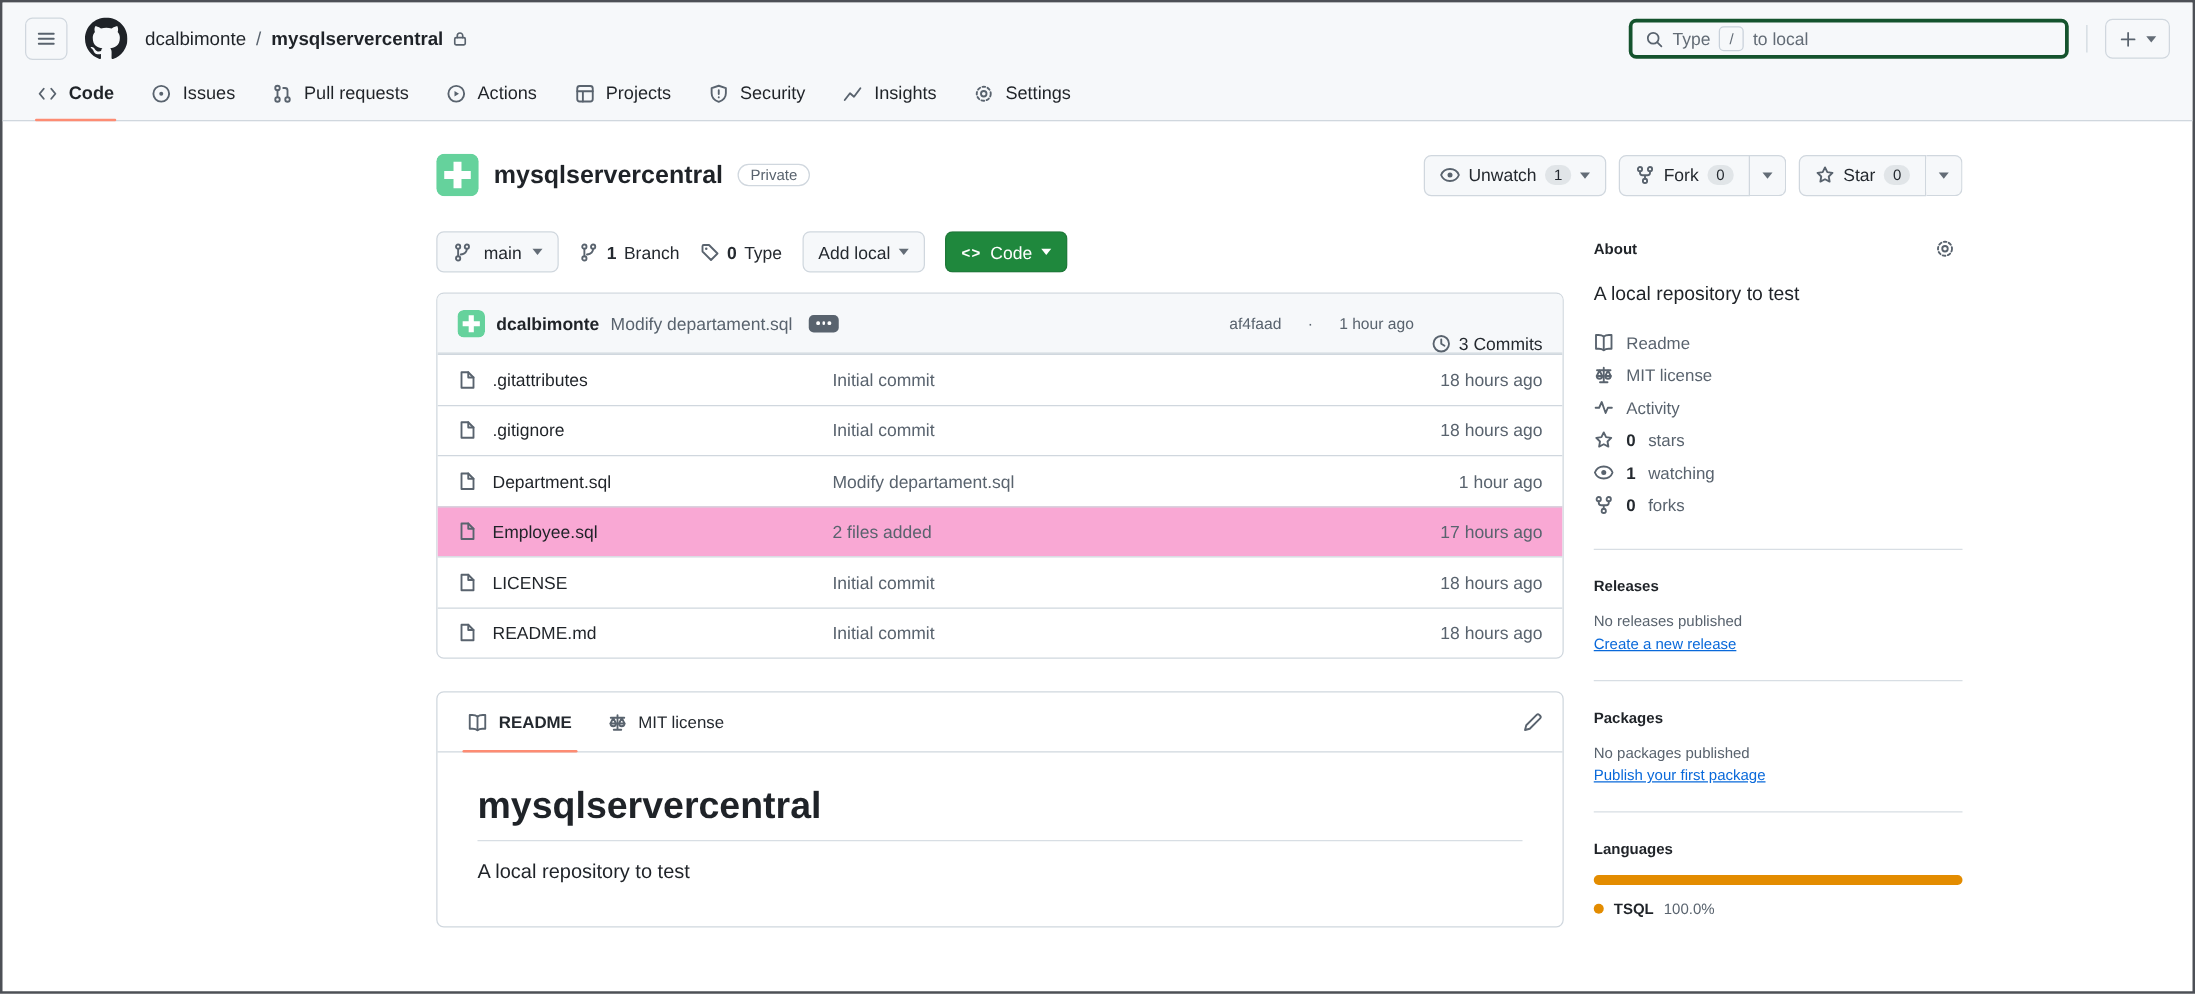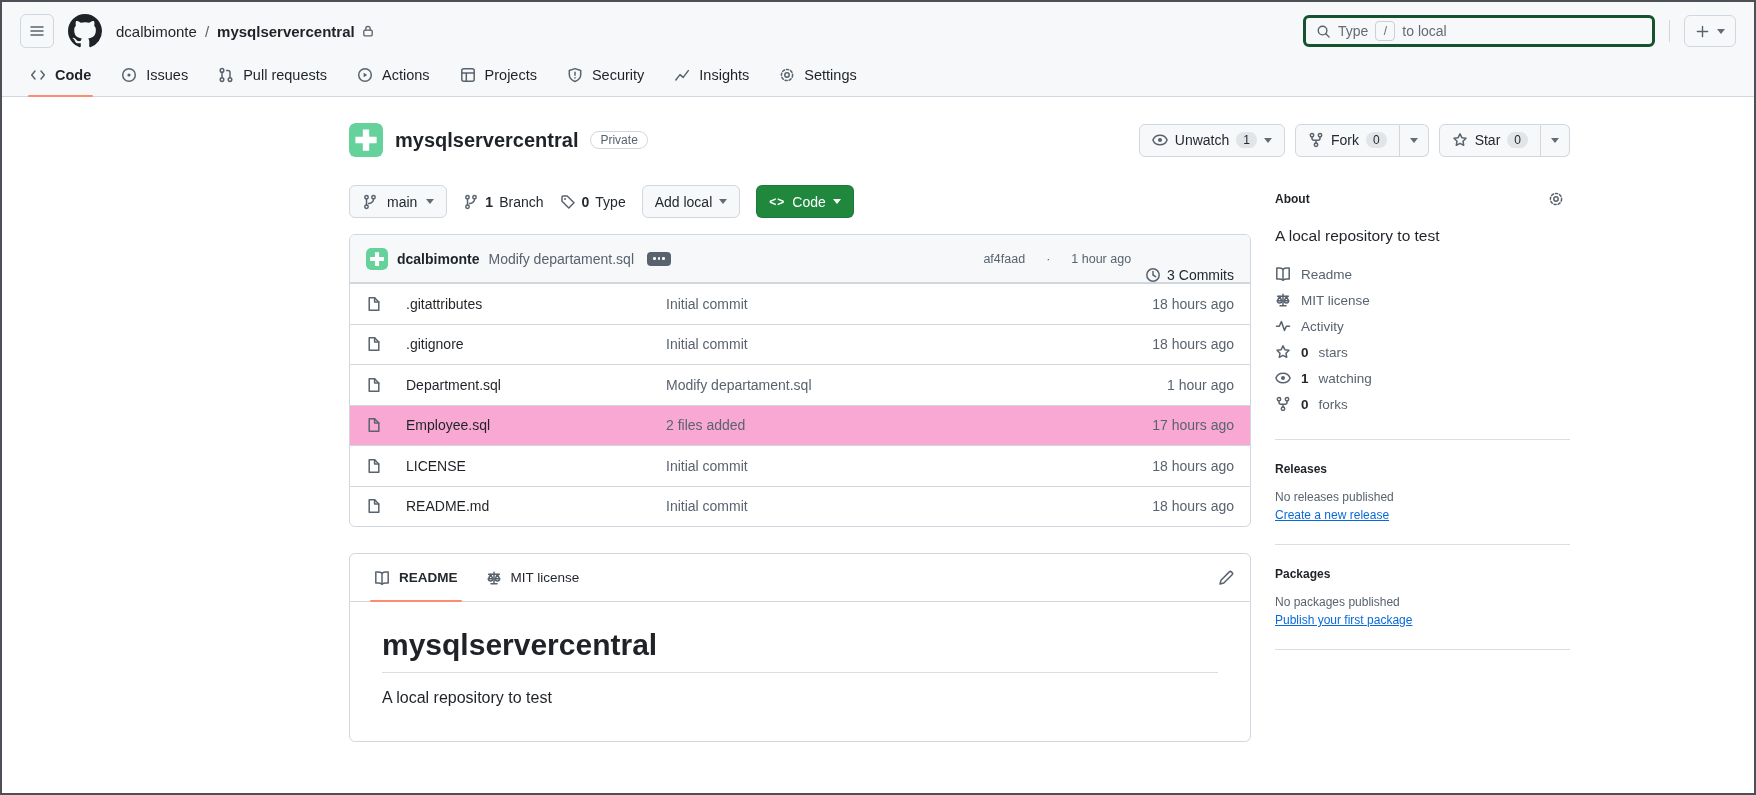--- a/index.html
+++ b/index.html
@@ -79,21 +79,21 @@
   .commit-bar .msg { color:#59636e; }
   .ellipsis-btn { display:flex; align-items:center; justify-content:center; gap:2px; width:24px; height:14px;
                   background:#59636e; border:0; border-radius:4px; cursor:pointer; margin-left:4px; }
   .ellipsis-btn i { width:2.5px; height:2.5px; border-radius:50%; background:#fff; }
   .commit-right { margin-left:auto; display:flex; align-items:center; gap:14px; }
   .sha-time { color:#59636e; font-size:12.5px; display:flex; gap:21px; }
   .commits-link { display:flex; align-items:center; gap:6px; color:#24292f;margin-top:33px; }
   .frow { display:flex; align-items:center; height:40.5px; padding:0 16px; border-top:1px solid #d0d7de; }
   .frow:first-of-type { border-top:0; }
   .frow.hover { background:#f9a8d4; }
-  .cell-name { width:300px; display:flex; align-items:center; gap:24px; }
+  .cell-name { width:300px; display:flex; align-items:center; gap:12px; }
   .cell-msg { flex:1; color:#59636e; }
   .cell-time { width:140px; text-align:right; color:#59636e; }
 
   
   .readme-card { border:1px solid #d0d7de; border-radius:6px; }
   .readme-head { display:flex; align-items:center; height:48px; border-bottom:1px solid #d0d7de; padding:0 10px; }
   .rtab { display:flex; align-items:center; gap:9px; padding:0 14px; height:100%; position:relative;
           font-size:13.5px; cursor:pointer; color:#24292f; }
   .rtab.active { font-weight:600; }
   .rtab.active::after { content:""; position:absolute; left:10px; right:10px; bottom:-1px; height:2px;
@@ -527,16 +527,25 @@
         <hr class="sb-hr">
 
         <section>
           <h2>Packages</h2>
           <p class="sb-empty">No packages published</p>
           <a class="sb-link">Publish your first package</a>
         </section>
 
         <hr class="sb-hr">
 
+        <section>
+          <h2>Languages</h2>
+          <div class="lang-bar" style="background-color: rgb(227, 140, 0);"></div>
+          <a class="lang-item">
+            <span class="lang-dot" style="background-color: rgb(227, 140, 0);"></span>
+            <b>TSQL</b>
+            <span>100.0%</span>
+          </a>
+        </section>
       </aside>
     </div>
   </div>
 </main>
 
 </body></html>

